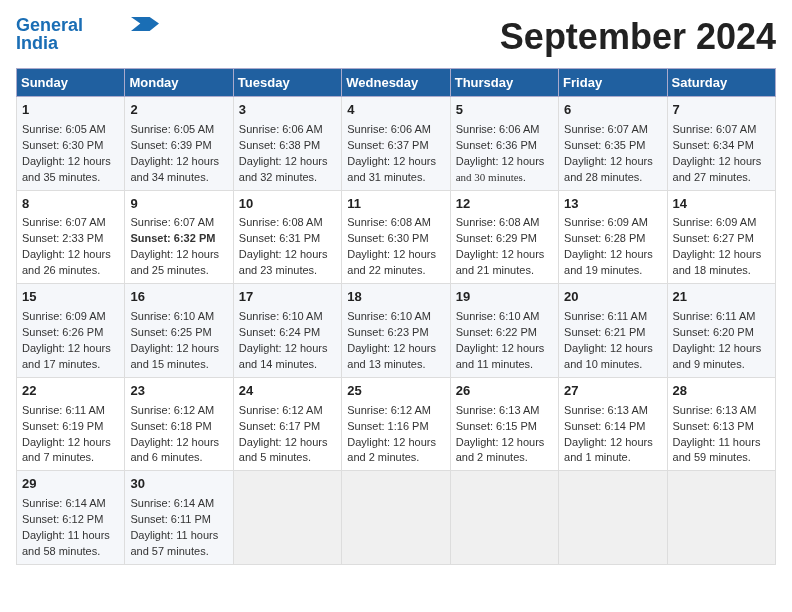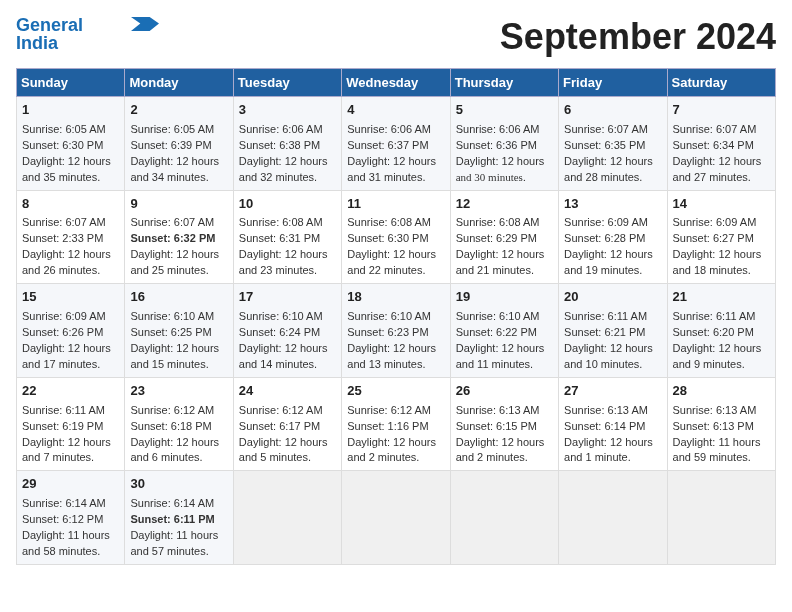--- a/index.html
+++ b/index.html
@@ -335,21 +335,21 @@
         <td>
           <span class="day-num">29</span>
           <span style="display: block;">Sunrise: 6:14 AM</span>
           <span style="display: block;">Sunset: 6:12 PM</span>
           <span style="display: block;">Daylight: 11 hours</span>
           <span style="display: block;">and 58 minutes.</span>
         </td>
         <td>
           <span class="day-num">30</span>
           <span style="display: block;">Sunrise: 6:14 AM</span>
-          <span style="display: block; font-weight: bold;">Sunset: 6:11 PM</span>
+          <span style="display: block;">Sunset: 6:11 PM</span>
           <span style="display: block;">Daylight: 11 hours</span>
           <span style="display: block;">and 57 minutes.</span>
         </td>
         <td class="empty-cell"></td>
         <td class="empty-cell"></td>
         <td class="empty-cell"></td>
         <td class="empty-cell"></td>
         <td class="empty-cell"></td>
       </tr>
     </tbody>

